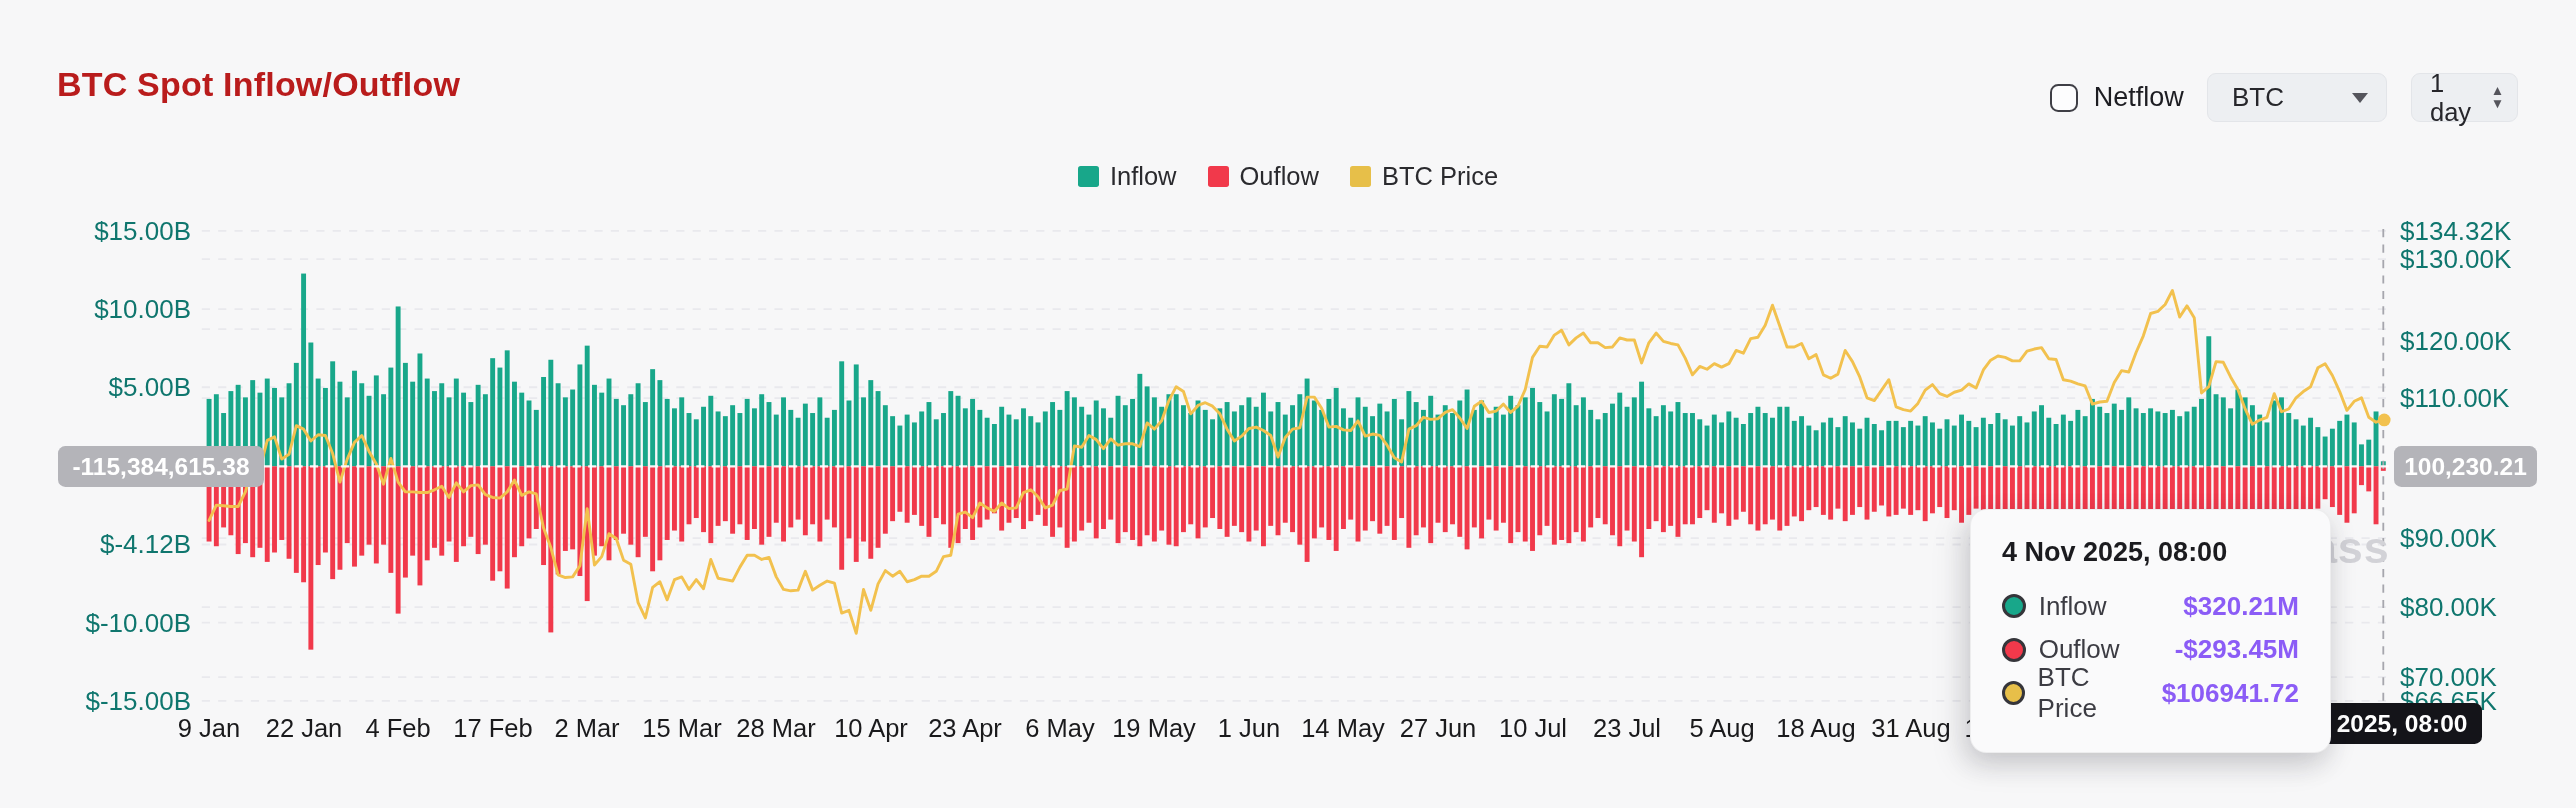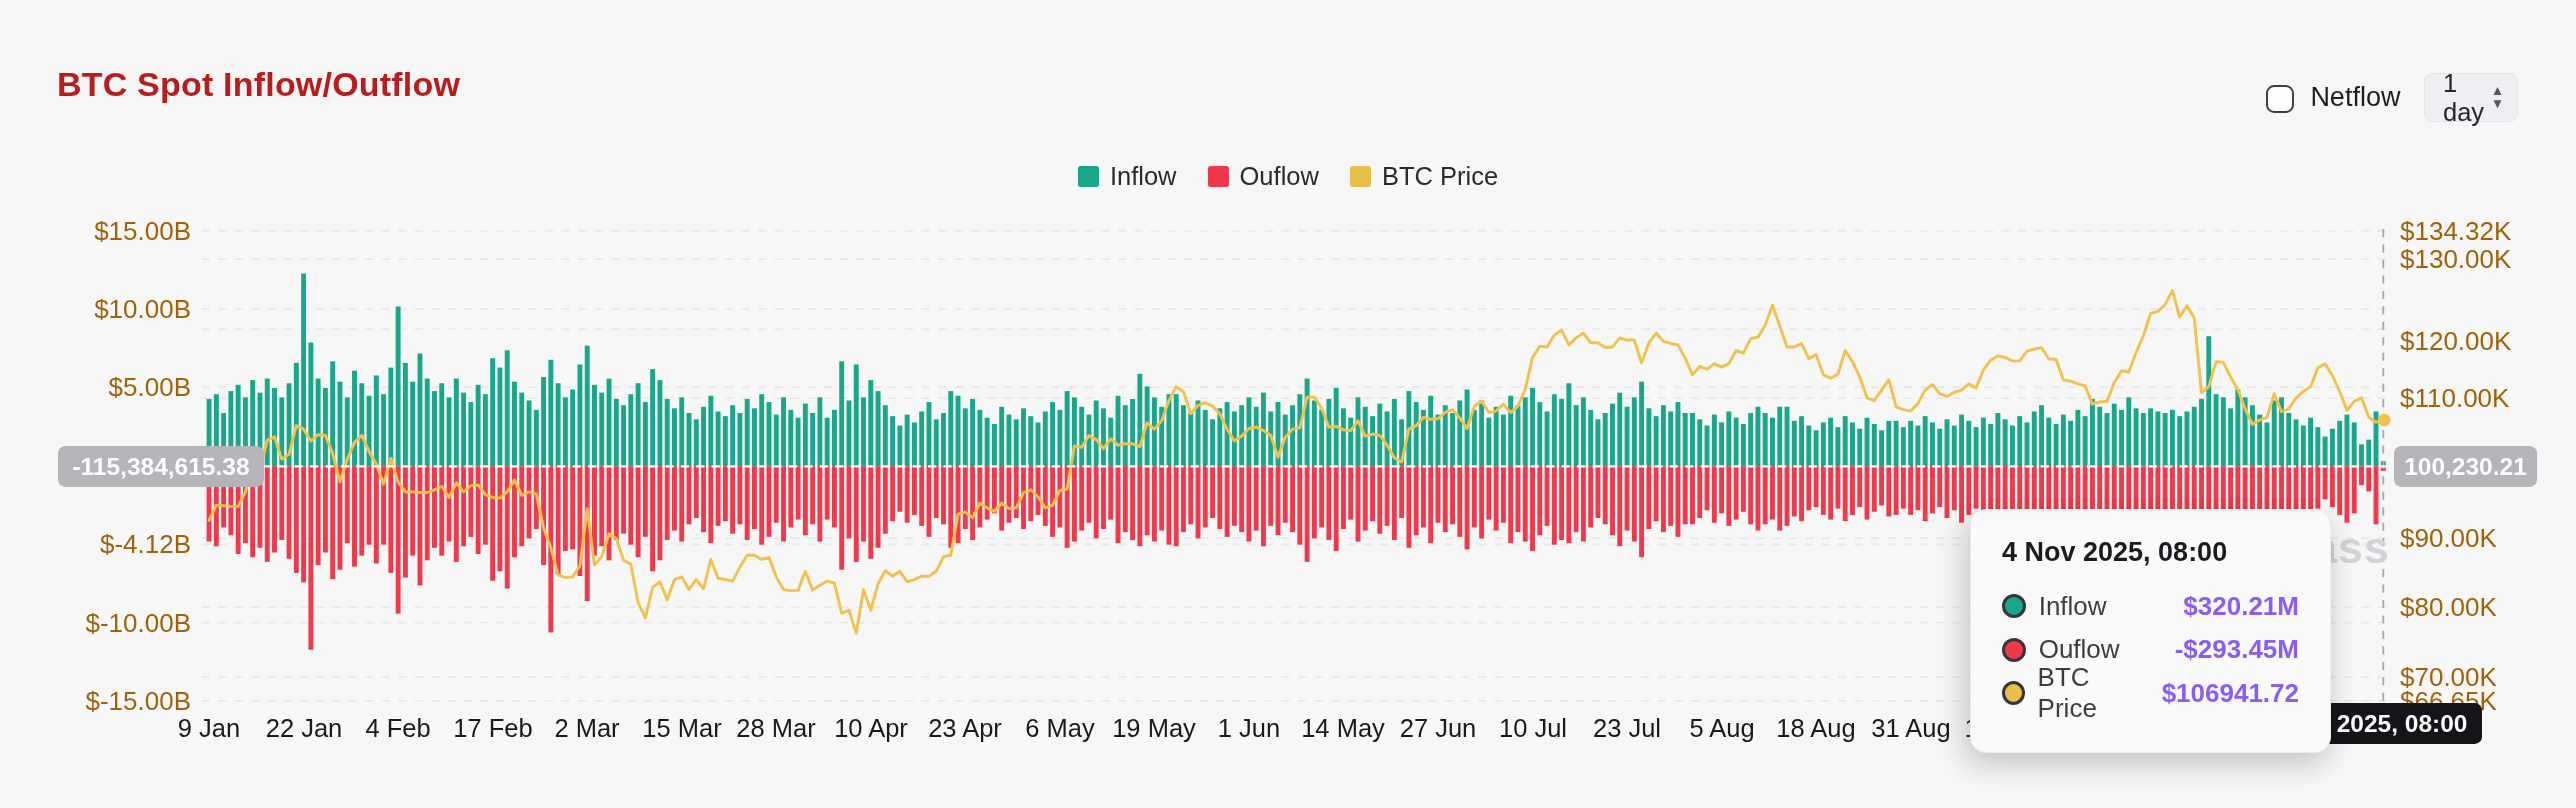--- a/index.html
+++ b/index.html
@@ -1,38 +1,38 @@
 <!DOCTYPE html>
 <html style="font-size:14.5px"><head>
 <meta charset="utf-8">
 <style>
   html,body{margin:0;padding:0;}
   body{width:2576px;height:809px;background:#f7f7f8;font-family:"Liberation Sans",sans-serif;position:relative;overflow:hidden;color:#1b1b1f;}
   .abs{position:absolute;}
   
   #page-title{left:57px;top:65px;font-size:34px;font-weight:700;color:#b91c1c;letter-spacing:0.2px;}
   #controls{right:58px;top:73px;display:flex;align-items:center;gap:23.6px;}
-  #netflow-wrap{display:flex;align-items:flex-end;gap:16px;cursor:pointer;}
+  #netflow-wrap{display:flex;align-items:center;gap:16px;cursor:pointer;}
   #netflow-box{width:28px;height:28px;border:2.7px solid #3f3f46;border-radius:8.2px;background:#fdfdfe;box-sizing:border-box;}
   #netflow-label{font-size:27px;color:#1d1d22;}
   .selbox{display:flex;align-items:center;background:#edeff2;border:0.9px solid #e3e5e9;border-radius:9px;height:49px;box-sizing:border-box;cursor:pointer;}
   #coin-select{width:180px;padding:0 18px 0 23.6px;justify-content:space-between;}
   #coin-select .val{font-size:26px;color:#26262b;}
   .caret{width:0;height:0;border-left:8.2px solid transparent;border-right:8.2px solid transparent;border-top:10px solid #55555c;}
-  #interval-select{width:94px;padding:0 12.7px 0 18px;justify-content:space-between;}
+  #interval-select{width:107px;padding:0 12.7px 0 18px;justify-content:space-between;}
   #interval-select .val{font-size:25.5px;color:#26262b;}
   .stepper{display:flex;flex-direction:column;gap:2.7px;align-items:center;}
   .stepper span{font-size:13.6px;line-height:10px;color:#55555c;}
   
   #legend{left:0;right:0;top:162px;display:flex;justify-content:center;gap:31px;}
   .lg-item{display:flex;align-items:center;gap:11px;}
   .lg-sq{width:21px;height:21px;border-radius:2.7px;}
   .lg-label{font-size:25.5px;color:#2a2a2e;}
   
-  .ylab{position:absolute;font-size:26px;color:#a16207;transform:translateY(-50%);white-space:nowrap;}
+  .ylab{position:absolute;font-size:26px;color:#0f766e;transform:translateY(-50%);white-space:nowrap;}
   .ylab.left{right:2385px;text-align:right;}
   .ylab.right{left:2400px;}
   .xlab{position:absolute;top:714px;font-size:25.5px;color:#1a1a1c;transform:translateX(-50%);white-space:nowrap;}
   
   #chart-svg{left:0;top:0;z-index:0;}
   
   #watermark{left:2174px;top:522px;font-size:45px;font-weight:700;color:#d2d2d7;letter-spacing:0.9px;z-index:1;}
   
   .axis-badge{position:absolute;background:#b4b4b9;color:#fff;font-size:24.5px;font-weight:700;border-radius:7.3px;height:41px;display:flex;align-items:center;justify-content:center;z-index:5;white-space:nowrap;}
   #flow-badge{left:58px;width:206px;top:446px;}
@@ -49,20 +49,24 @@
 </style>
 </head>
 <body>
 
 <div class="abs" id="page-title">BTC Spot Inflow/Outflow</div>
 
 <div class="abs" id="controls">
   <div id="netflow-wrap">
     <div id="netflow-box"></div>
     <span id="netflow-label">Netflow</span>
+  </div>
+  <div class="selbox" id="coin-select">
+    <span class="val">BTC</span>
+    <span class="caret"></span>
   </div>
   <div class="selbox" id="interval-select">
     <span class="val">1 day</span>
     <span class="stepper">
         <span>▲</span>
         <span>▼</span>
       </span>
   </div>
 </div>
 

